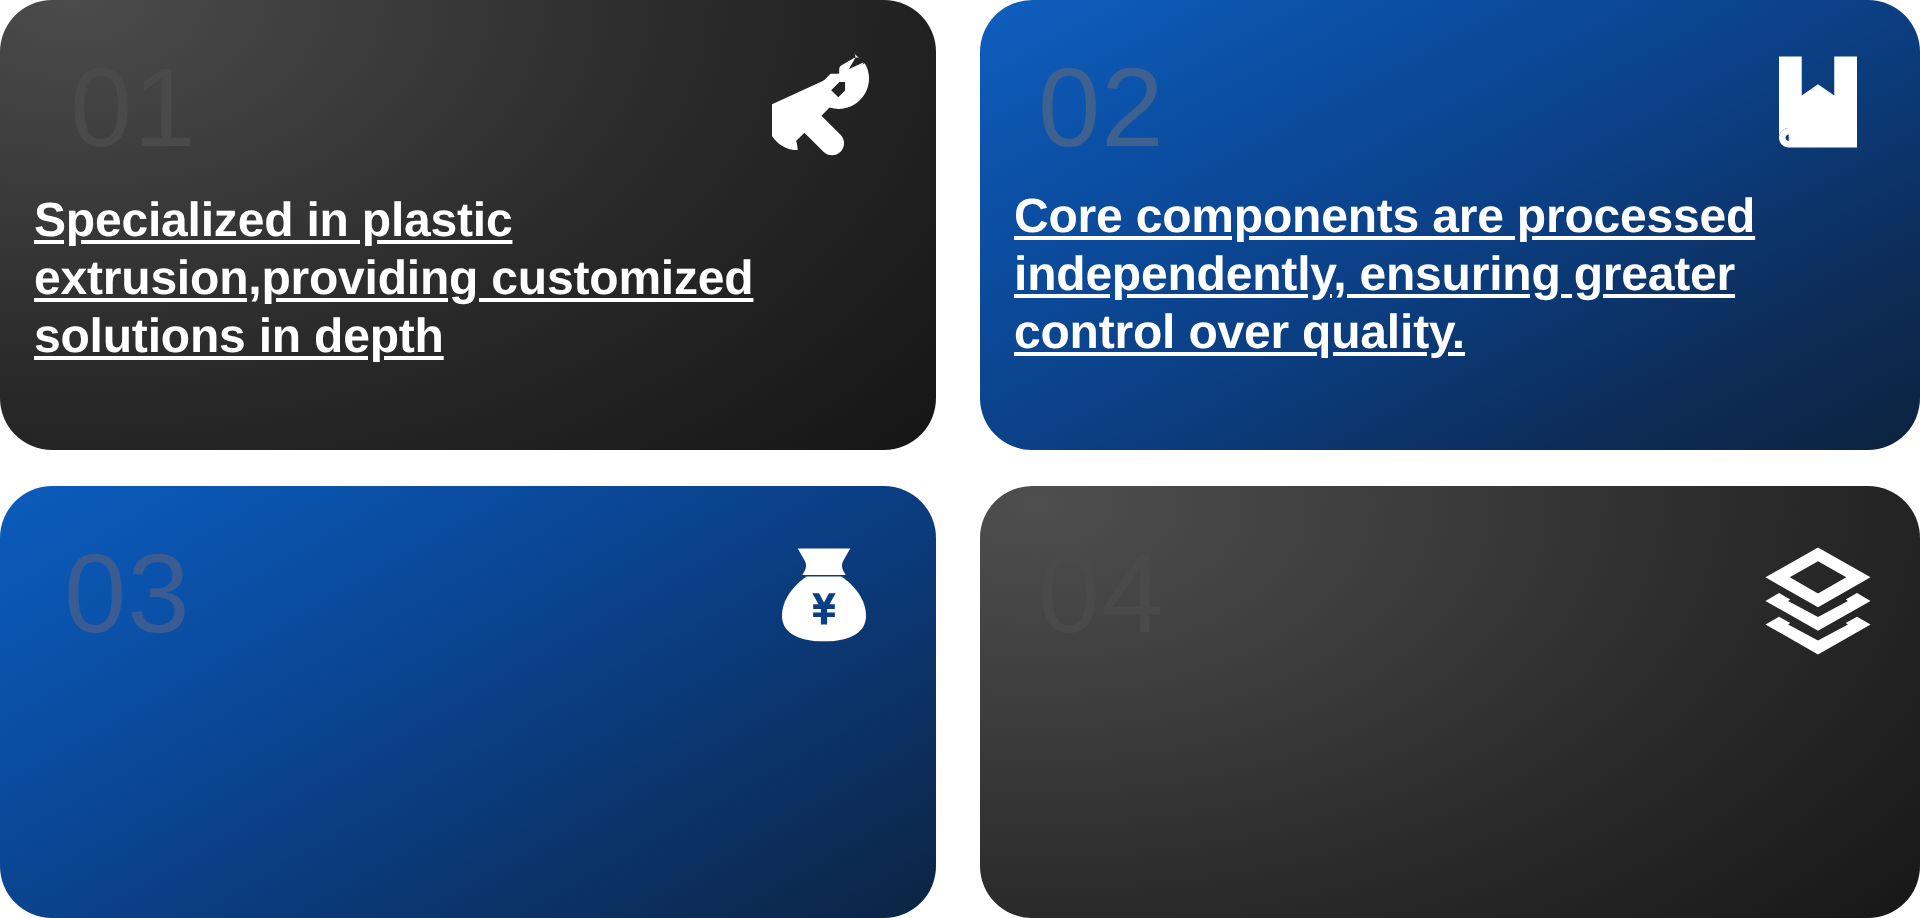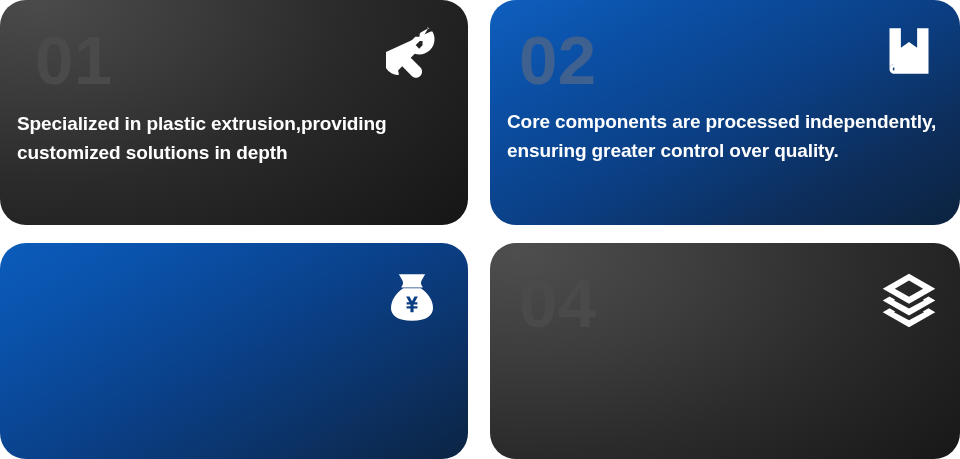--- a/index.html
+++ b/index.html
@@ -48,44 +48,45 @@
   .card.blue {
     background:
       linear-gradient(152deg, #0f5fbf 0%, #0b50a6 22%, #0b3f84 52%, #0d2c57 80%, #0c233f 100%);
   }
   .card.blue.c03 {
     background:
       linear-gradient(150deg, #0b5cbb 0%, #0a52ab 20%, #0a4088 50%, #0c2e5c 82%, #0b2442 100%);
   }
 
   .num {
-    font-size: 69px;
-    font-weight: bold;
+    font-size: 56px;
+    font-weight: normal;
     line-height: 1;
     letter-spacing: 0.5px;
     margin: 0 0 14px 17px;
     user-select: none;
   }
   .card.dark .num { color: #4a4a4a; }
   .card.blue .num { color: #3f618f; }
   .card.blue.c03 .num { color: #3a5c92; }
 
   .card.c01 .num { margin-left: 18px; }
   .card.c02 .num { margin-left: 12px; }
   .card.c03 .num { margin-left: 15px; }
   .card.c04 .num { margin-left: 12px; }
 
   .body-text {
     color: #ffffff;
-    font-size: 19px;
+    font-size: 24px;
     font-weight: bold;
     line-height: 29px;
     letter-spacing: -0.1px;
     margin: 0;
     max-width: 430px;
+    text-decoration: underline;
   }
   .card.c01 .body-text { margin-left: 0px; }
   .card.c02 .body-text { margin-left: 0px; max-width: 448px; }
   .card.c03 .body-text { margin-left: 3px; }
   .card.c04 .body-text { margin-left: 0px; }
 
   .card.c03 .num { margin-bottom: 6px; }
   .card.c02 .num { margin-bottom: 12px; }
   .card.c04 .num { margin-bottom: 6px; }
 
@@ -134,20 +135,21 @@
     <p class="body-text">Core components are processed independently, ensuring greater control over quality.</p>
     <span class="icon">
       <svg viewBox="0 0 64 64" xmlns="http://www.w3.org/2000/svg" aria-hidden="true">
         <path fill="#ffffff" d="M8 4h14v24l10-7 10 7V4h14v44H14c-3.3 0-6 2.7-6 6V4z"></path>
         <path fill="#ffffff" d="M14 52h42v8H14c-3.3 0-6-2.7-6-6s2.7-6 6-6h42v4H14c-1.1 0-2 0.9-2 2s0.9 2 2 2z"></path>
       </svg>
     </span>
   </div>
 
   <div class="card blue c03">
+    <div class="num">03</div>
     <span class="icon">
       <svg viewBox="0 0 64 64" xmlns="http://www.w3.org/2000/svg" aria-hidden="true">
         <path fill="#ffffff" d="M17 6h30l-4 7c-1 1.8-1 3.9 0 5.7l1.4 2.4H19.6l1.4-2.4c1-1.8 1-3.9 0-5.7L17 6z"></path>
         <path fill="#ffffff" d="M22 22h20c7.5 5.2 14 13.2 14 22.5C56 53 48.5 59 32 59S8 53 8 44.5C8 35.2 14.5 27.2 22 22z"></path>
         <path fill="#0b3f84" d="M29.2 31.5l2.8 5.4 2.8-5.4 3.9 0-3.6 6.4h3.1v2.6h-4.4v2.1h4.4v2.6h-4.4v4.3h-3.6v-4.3h-4.4v-2.6h4.4v-2.1h-4.4v-2.6h3.1l-3.6-6.4h3.9z"></path>
       </svg>
     </span>
   </div>
 
   <div class="card dark c04">

